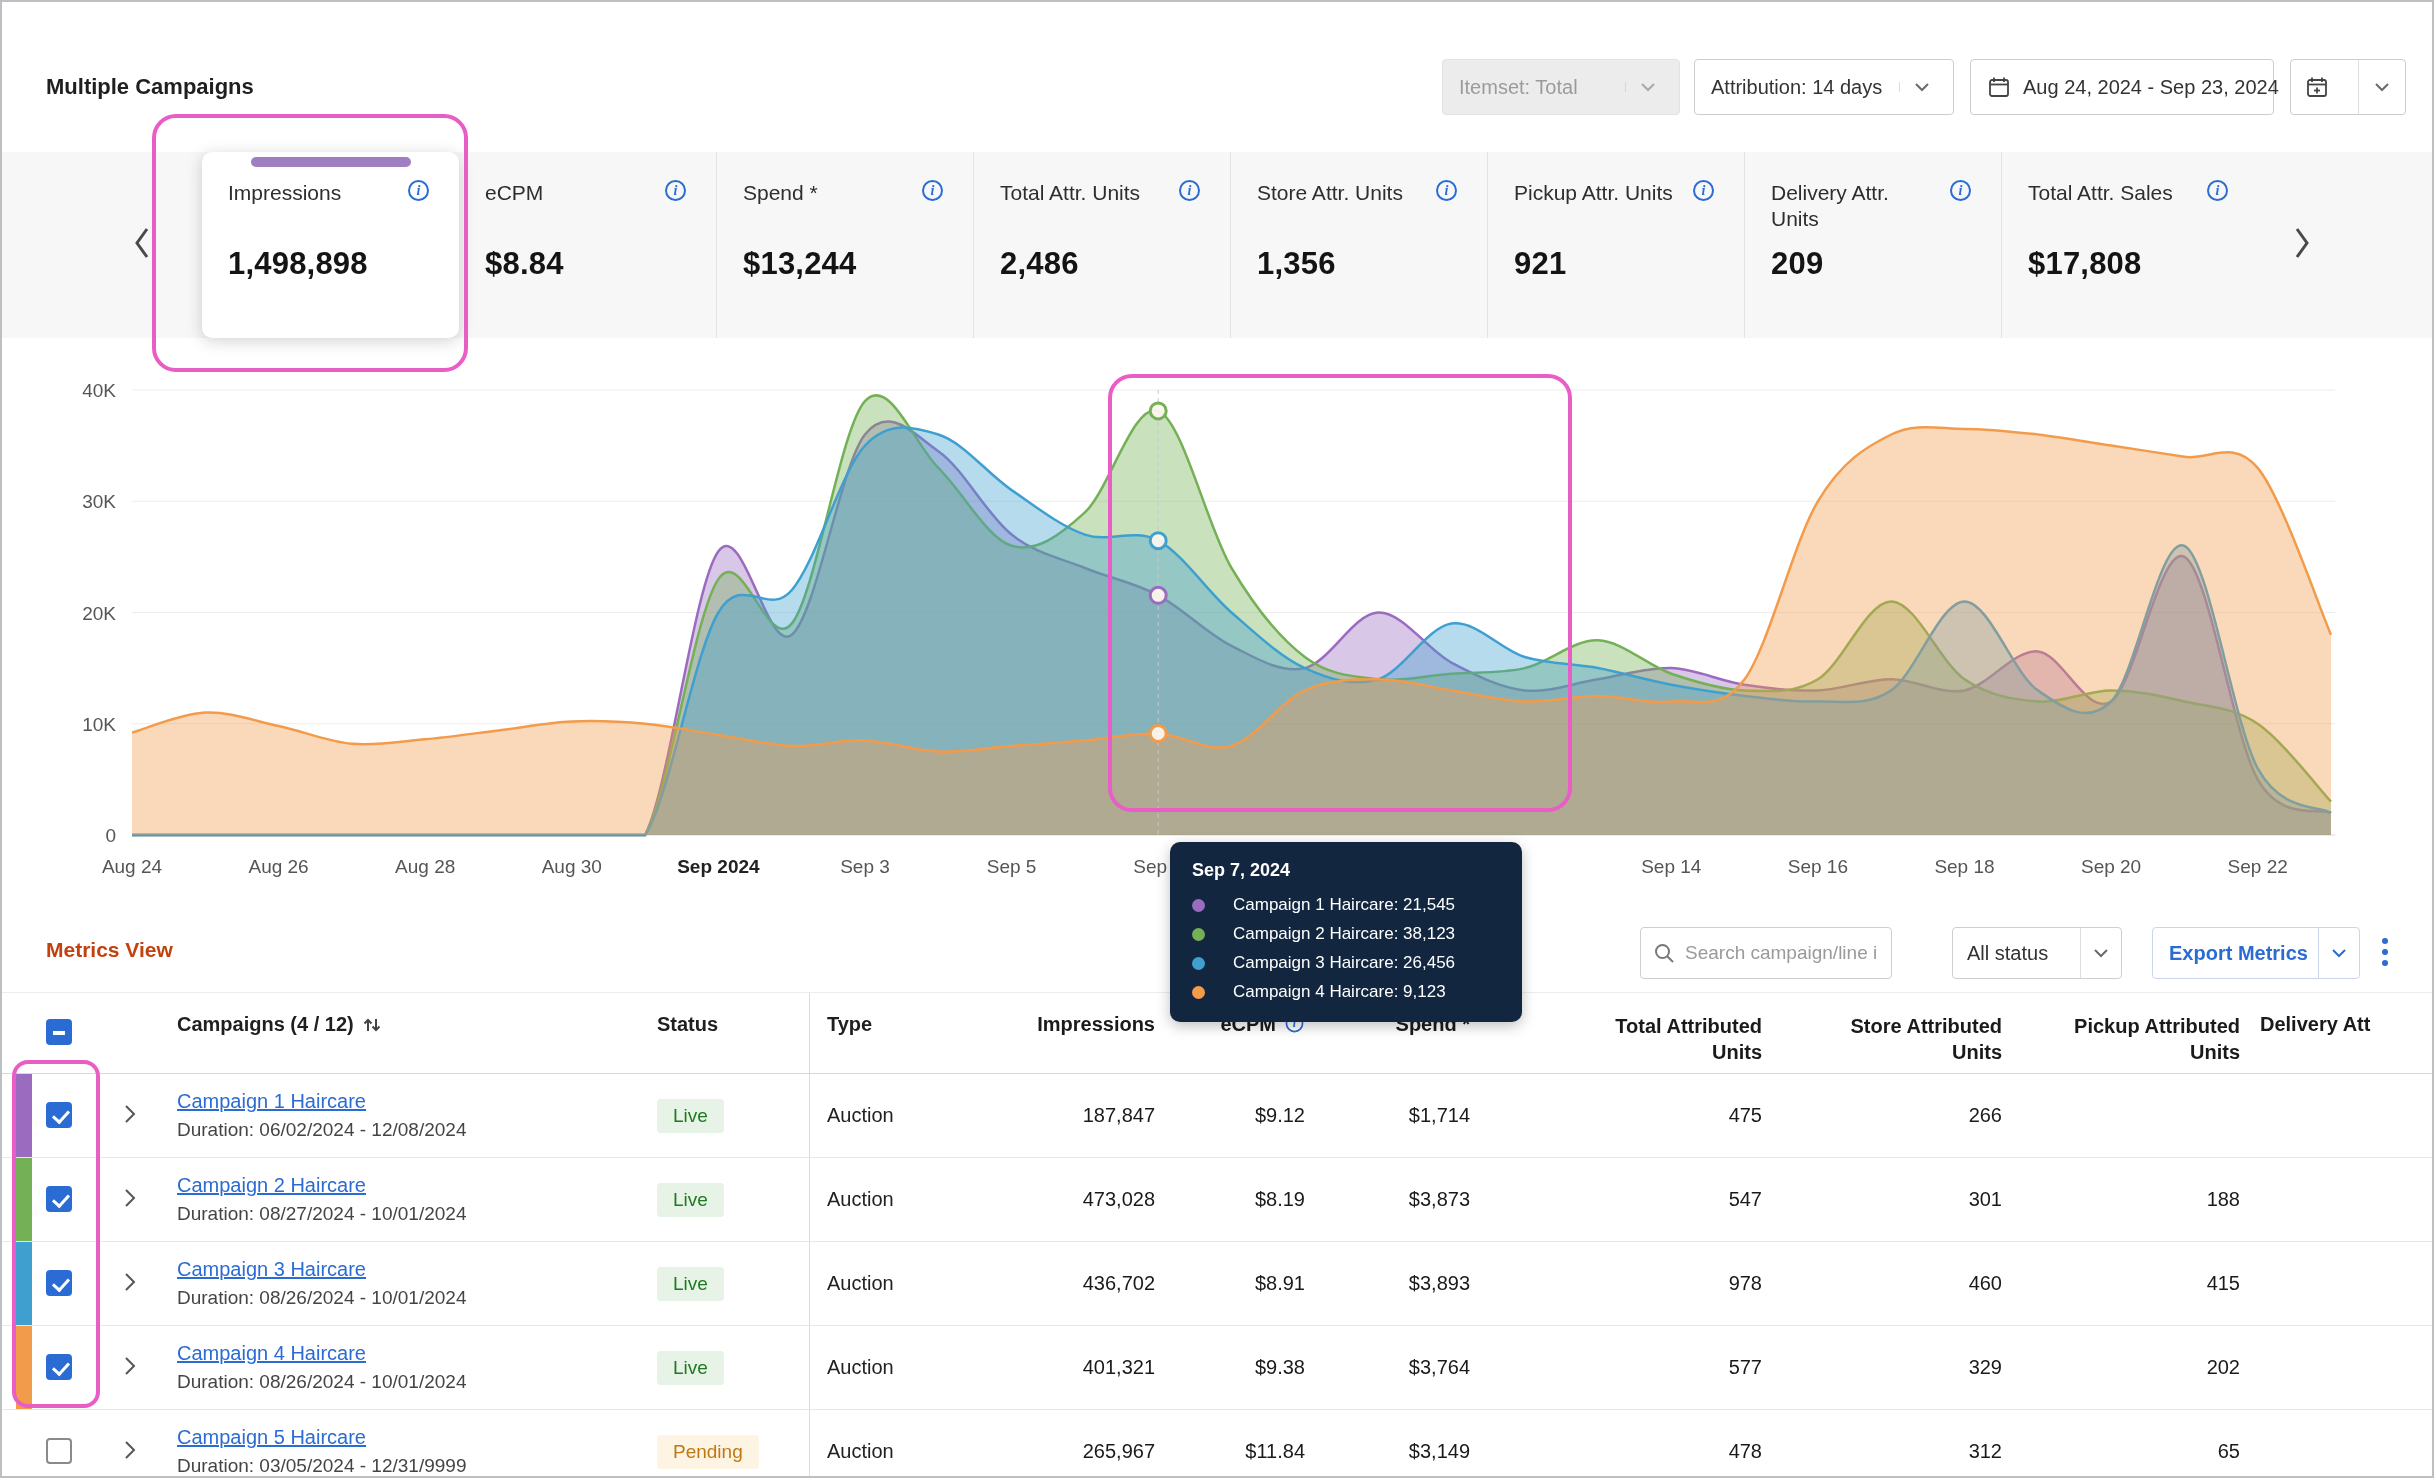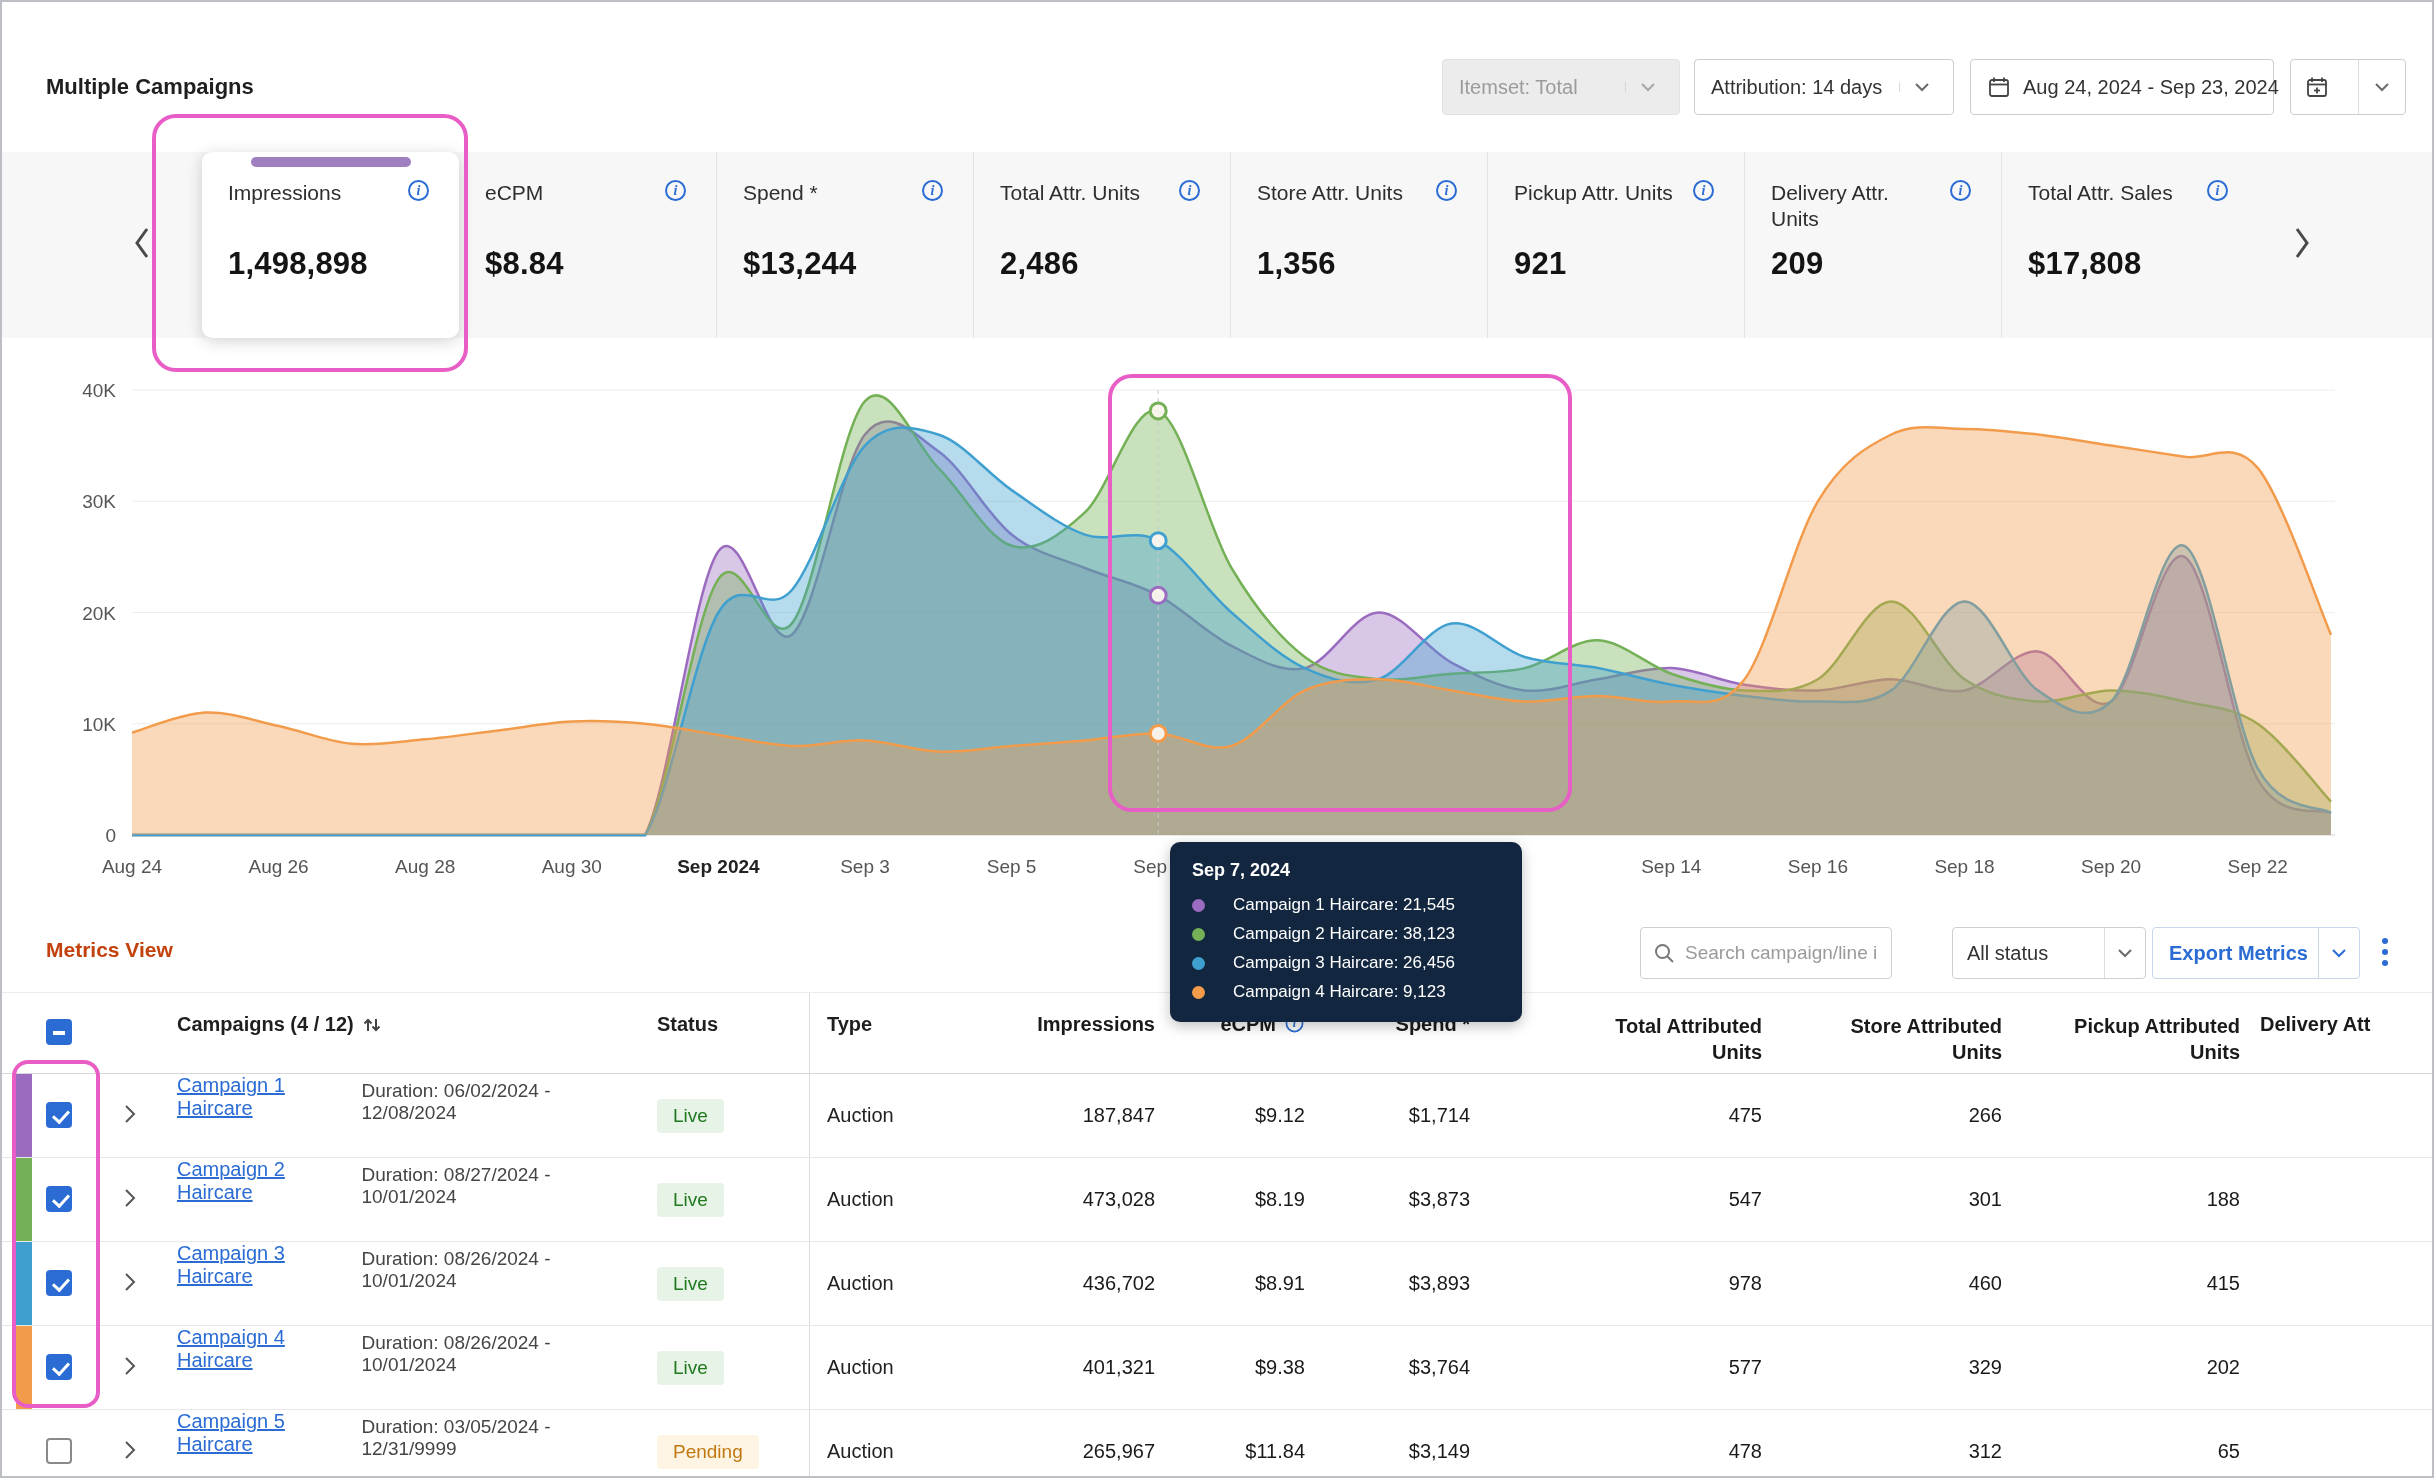--- a/index.html
+++ b/index.html
@@ -54,21 +54,21 @@
   .tt-title { font-size:18px; font-weight:700; margin-bottom:14px; }
   .tt-row { display:flex; align-items:center; gap:28px; margin-top:9px; font-size:17px; }
   .tt-dot { width:13px; height:13px; border-radius:50%; flex:none; }
 
   
   .mv-title { position:absolute; left:44px; top:936px; font-size:21px; font-weight:700; color:#c2410c; }
   .search { position:absolute; left:1638px; top:925px; width:252px; height:52px; border:1px solid #cfcfcf; border-radius:4px;
             display:flex; align-items:center; gap:8px; padding:0 12px; background:#fff; }
   .search input { border:none; outline:none; font-size:19px; width:100%; color:#333; font-family:"Liberation Sans", sans-serif; background:transparent; }
   .search input::placeholder { color:#9a9a9a; }
-  .status-filter { position:absolute; left:1950px; top:925px; width:194px; height:52px; border:1px solid #cfcfcf; border-radius:4px;
+  .status-filter { position:absolute; left:1950px; top:925px; width:170px; height:52px; border:1px solid #cfcfcf; border-radius:4px;
                    display:flex; align-items:center; background:#fff; font-size:20px; color:#333; padding-left:14px; }
   .status-filter .fill { flex:1; }
   .status-filter .sep { width:1px; align-self:stretch; background:#ddd; }
   .status-filter .chev { padding:0 12px; display:flex; align-items:center; }
   .export-btn { position:absolute; left:2150px; top:925px; width:208px; height:52px; border:1px solid #c9d6ec; border-radius:4px;
                 display:flex; align-items:center; background:#fff; font-size:20px; font-weight:600; color:#2b6cd4; padding-left:16px; }
   .export-btn .fill { flex:1; }
   .export-btn .sep { width:1px; align-self:stretch; background:#c9d6ec; }
   .export-btn .chev { padding:0 12px; display:flex; align-items:center; }
   .kebab { position:absolute; left:2376px; top:932px; display:flex; flex-direction:column; gap:5px; padding:4px; cursor:pointer; }
@@ -78,21 +78,21 @@
   .table { position:absolute; top:990px; left:0; width:2500px; }
   .thead { display:flex; height:82px; border-top:1px solid #ececec; border-bottom:1px solid #d8d8d8; font-size:20px; font-weight:700; color:#1f1f1f; }
   .thead > div { display:flex; align-items:flex-start; padding-top:20px; }
   .trow { display:flex; height:84px; border-bottom:1px solid #e8e8e8; position:relative; background:#fff; }
   .trow > div { display:flex; align-items:center; }
   .c-check { width:100px; position:relative; flex:none; }
   .colorbar { position:absolute; left:14px; top:0; bottom:0; width:16px; }
   .c-check .cb { position:absolute; left:44px; top:50%; margin-top:-14px; }
   .c-expand { width:56px; flex:none; justify-content:center; }
   .c-campaign { width:496px; flex:none; padding:0 10px 0 19px; }
-  .trow .c-campaign { justify-content:center; align-items:flex-start; }
+  .trow .c-campaign { flex-direction:column; justify-content:center; align-items:flex-start; }
   .camp-link { color:#2b6cd4; text-decoration:underline; font-size:20px; cursor:pointer; }
   .camp-dur { font-size:19px; color:#454545; margin-top:6px; }
   .c-status { width:156px; flex:none; border-right:1px solid #dcdcdc; padding-left:3px; }
   .c-type { width:195px; flex:none; padding-left:17px; font-size:20px; }
   .c-num { flex:none; justify-content:flex-end; text-align:right; font-size:20px; color:#1a1a1a; }
   .w-imp { width:150px; } .w-ecpm { width:150px; } .w-spend { width:165px; }
   .w-total { width:292px; } .w-store { width:240px; } .w-pickup { width:238px; } .w-deliv { width:250px; }
   .hwrap { display:inline-block; max-width:170px; text-align:right; line-height:1.3; }
   .hgap { display:inline-flex; gap:8px; align-items:flex-start; }
   .badge { display:inline-block; padding:6px 16px; border-radius:4px; font-size:19px; }

